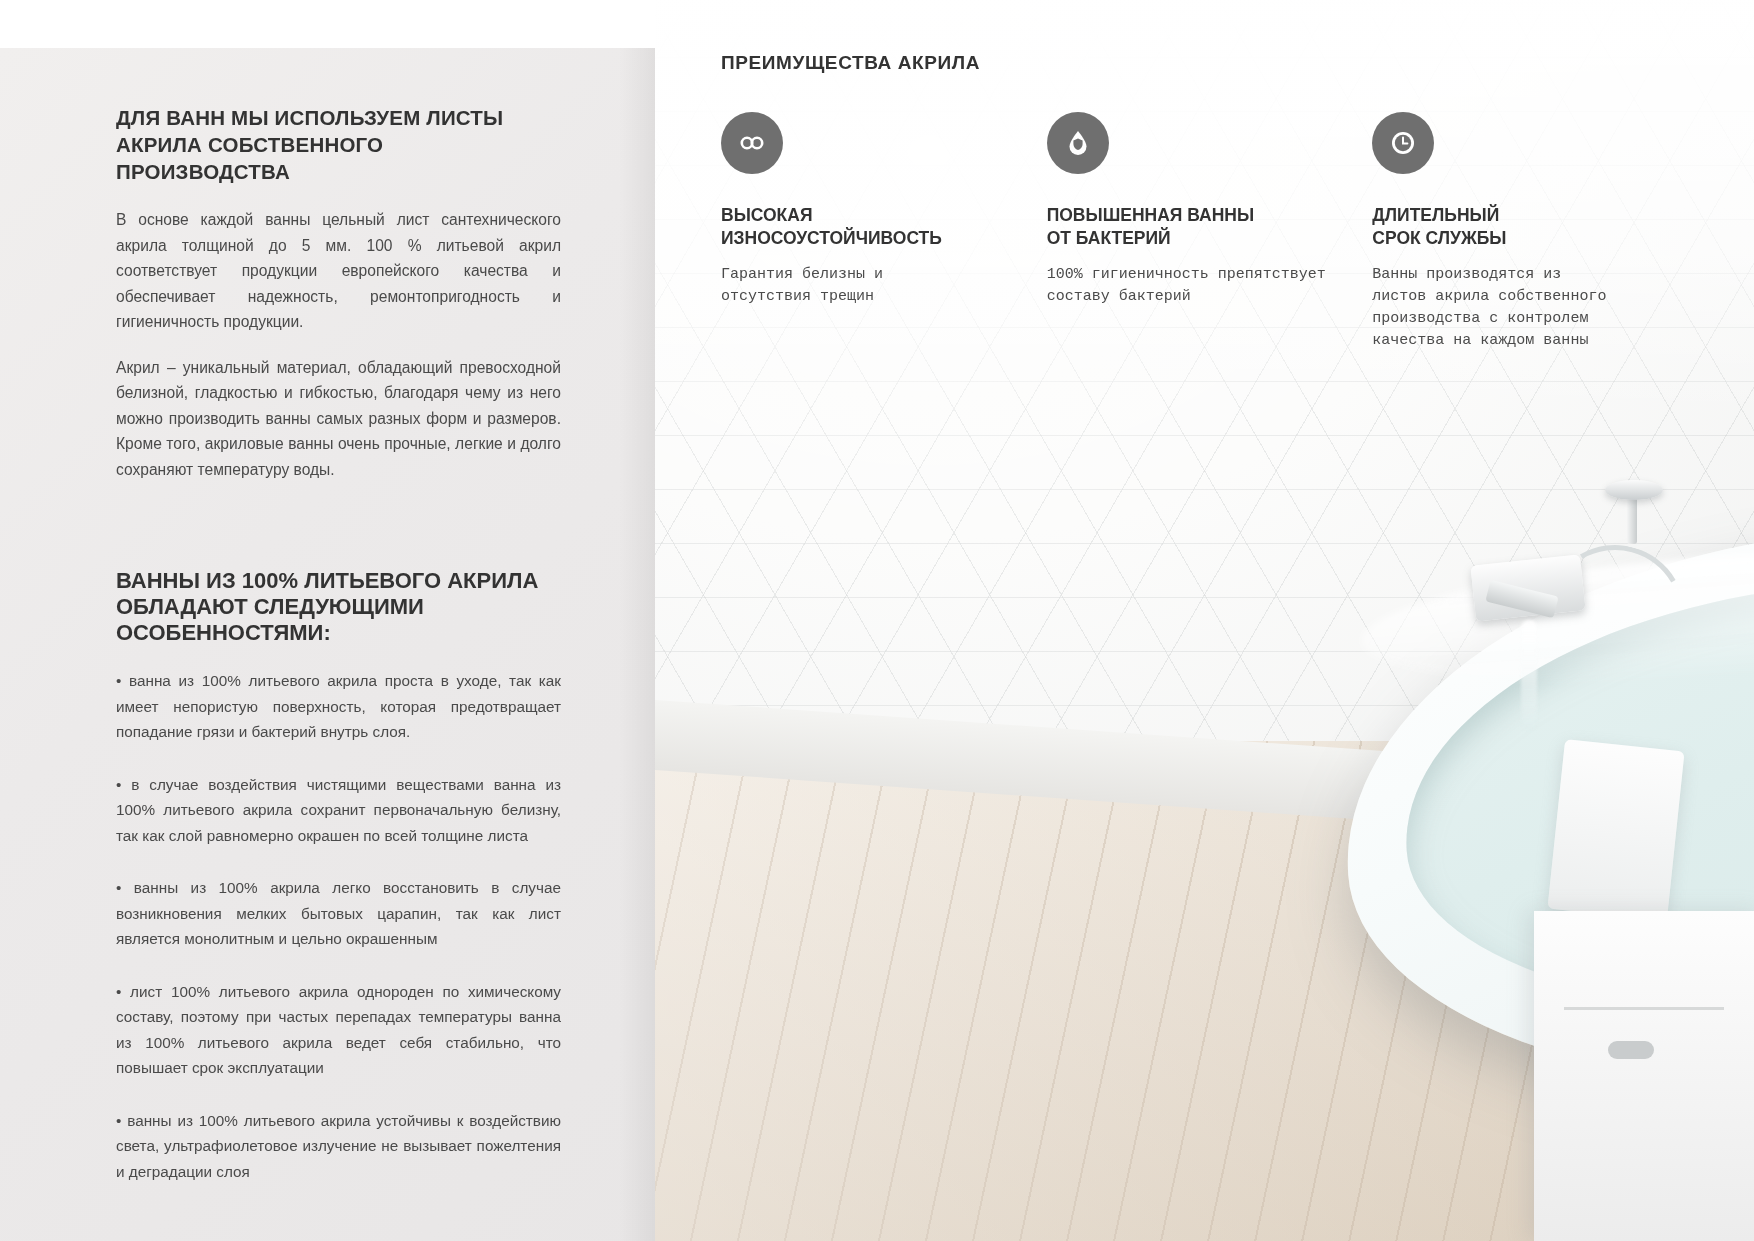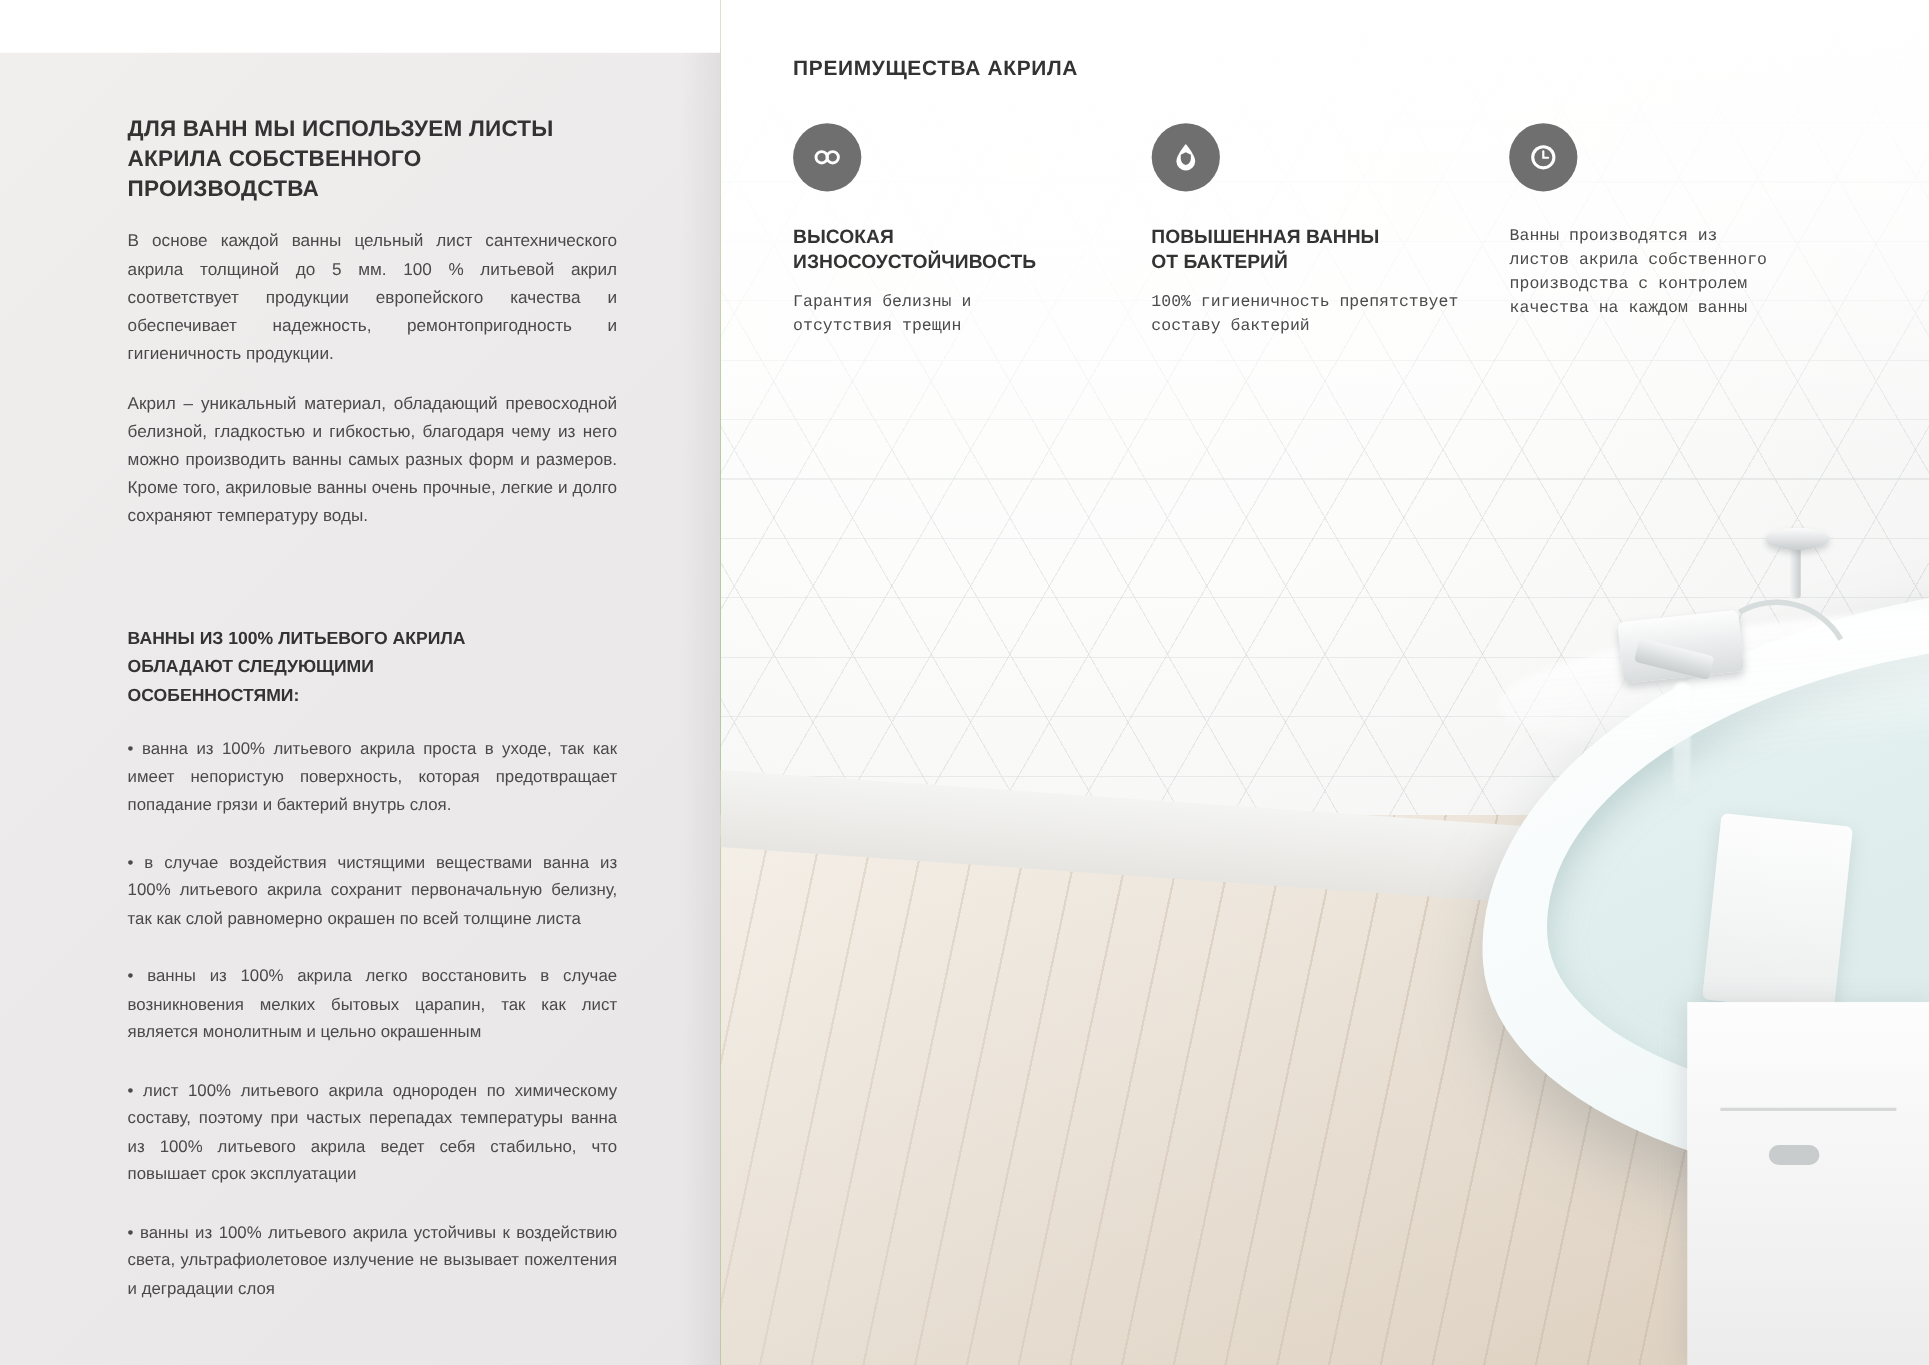--- a/index.html
+++ b/index.html
@@ -51,42 +51,42 @@
   .heading .ln { display: block; }
   .body-par {
     font-size: 15.6px;
     line-height: 25.5px;
     color: #4a4a4a;
     text-align: justify;
     margin: 0 0 20px 0;
   }
   .heading2 {
     font-weight: bold;
-    font-size: 16px;
+    font-size: 22px;
     line-height: 26px;
     color: #333333;
     margin: 86px 0 22px 0;
   }
   .heading2 .ln { display: block; }
   .bullet {
     font-size: 15.3px;
     line-height: 25.5px;
     color: #4a4a4a;
     text-align: justify;
     margin: 0 0 27px 0;
   }
 
   
   .right-col {
     position: relative;
     width: 1099px;
     height: 1241px;
     flex: none;
     overflow: hidden;
-    background: #4d7c0f;
+    background: #15803d;
   }
   
   .hex-wall {
     position: absolute;
     left: 0; top: 0;
     width: 1099px; height: 760px;
     background-color: #fbfbfa;
     background-image:
       repeating-linear-gradient(60deg, rgba(205,208,208,0.55) 0 1px, transparent 1px 62px),
       repeating-linear-gradient(-60deg, rgba(205,208,208,0.55) 0 1px, transparent 1px 62px),
@@ -403,20 +403,24 @@
         </div>
 
         <div class="card">
           <div class="card-icon">
             <svg width="34" height="34" viewBox="0 0 34 34" aria-hidden="true">
               <circle cx="17" cy="17" r="11" fill="#ffffff"></circle>
               <circle cx="17" cy="17" r="8.2" fill="#6f6f6f"></circle>
               <path d="M17 11.6 v5.8 h4.4" stroke="#ffffff" stroke-width="2" fill="none" stroke-linecap="round"></path>
             </svg>
           </div>
+          <div class="card-title">
+            <span class="ln">ДЛИТЕЛЬНЫЙ</span>
+            <span class="ln">СРОК СЛУЖБЫ</span>
+          </div>
           <div class="card-text">
             <span class="ln">Ванны производятся из</span>
             <span class="ln">листов акрила собственного</span>
             <span class="ln">производства с контролем</span>
             <span class="ln">качества на каждом ванны</span>
           </div>
         </div>
 
       </div>
     </div>

